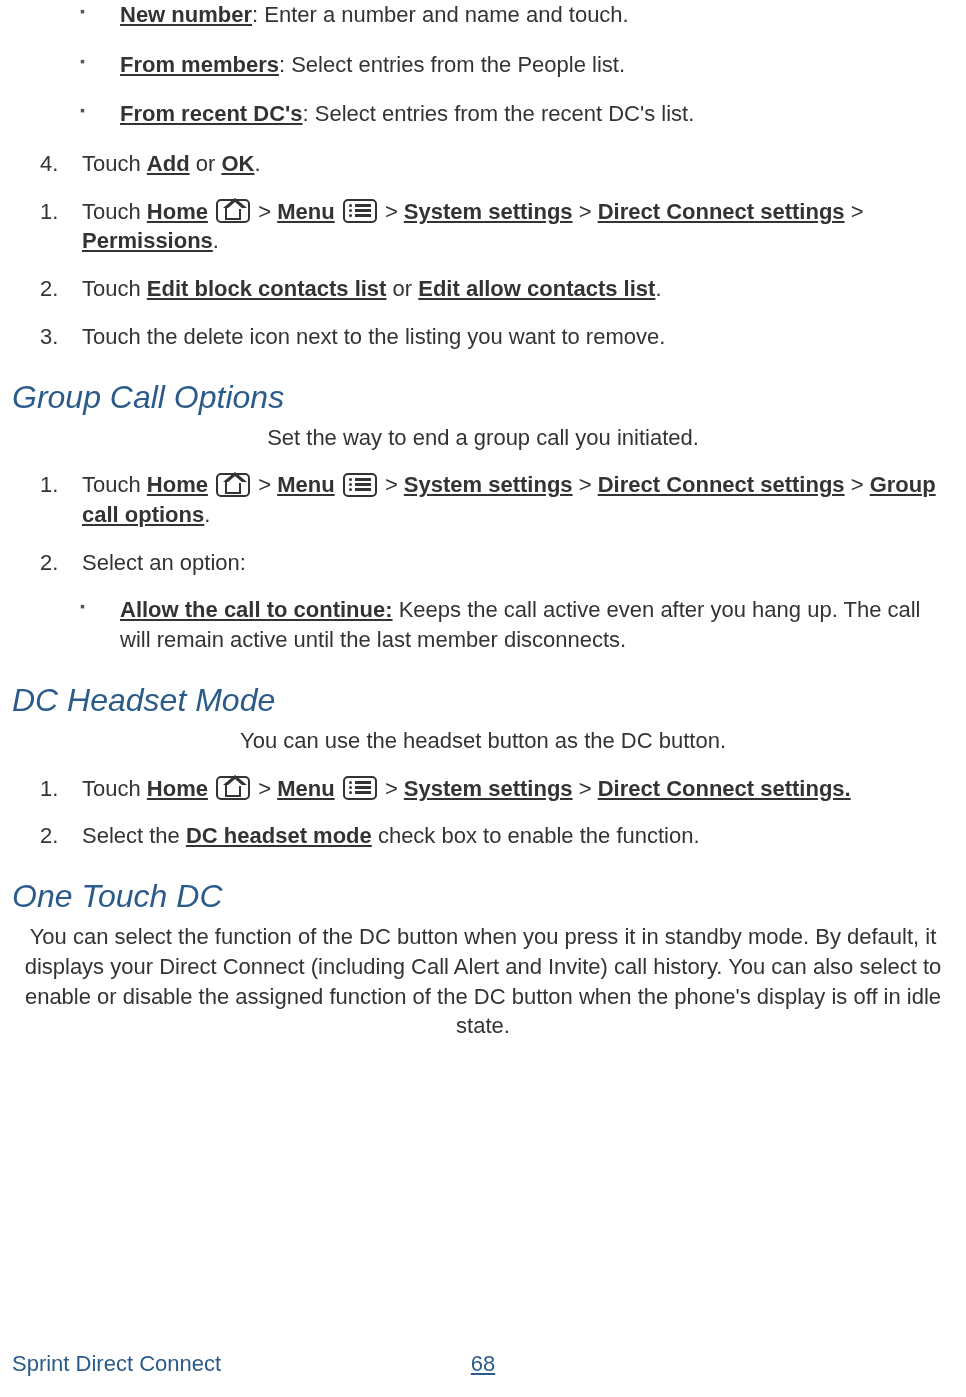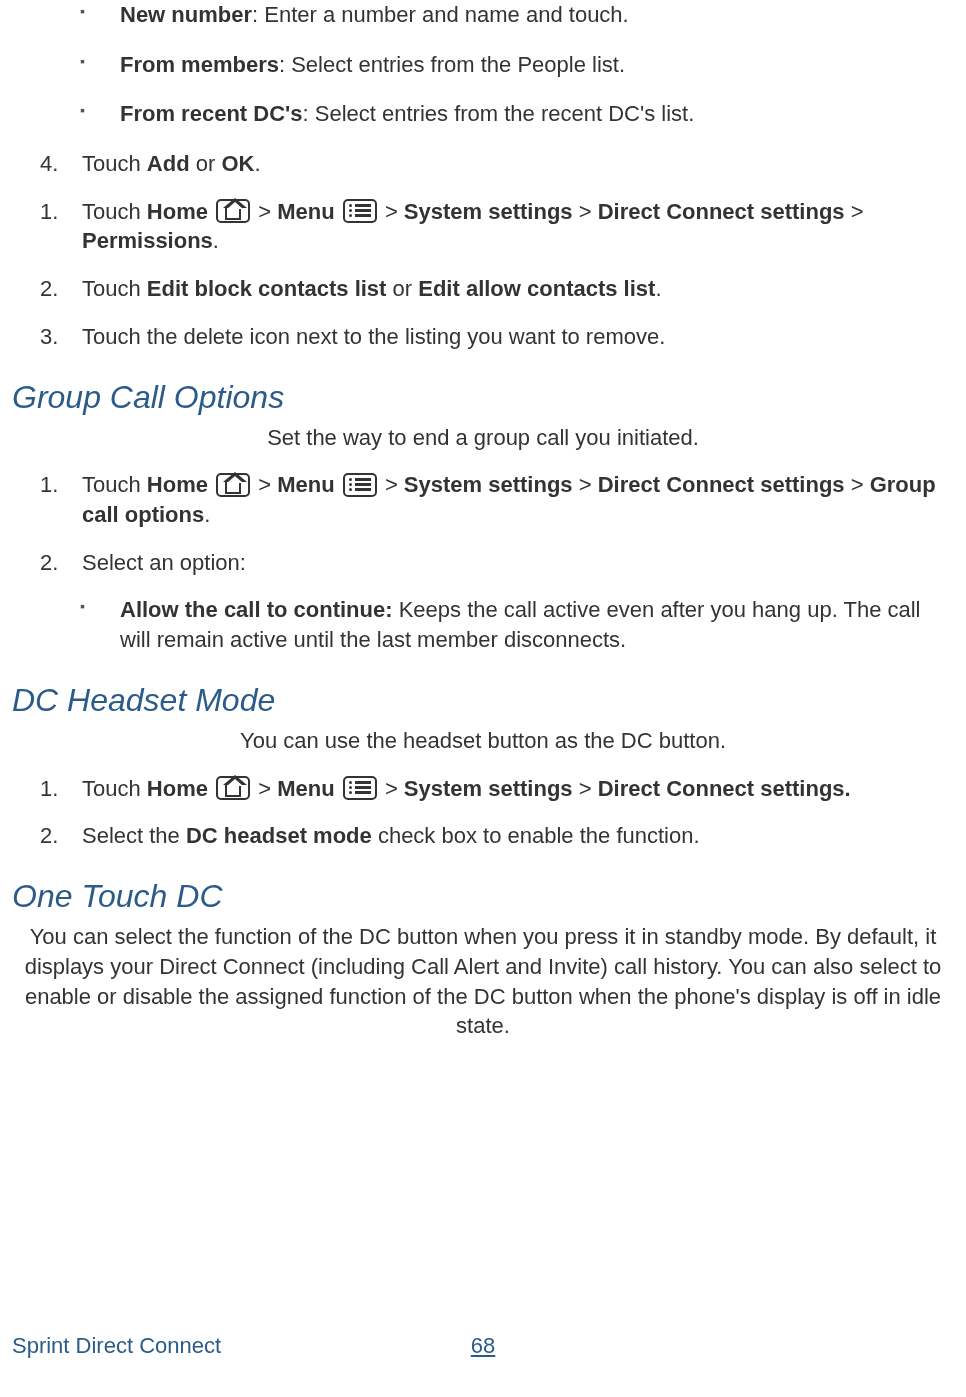--- a/index.html
+++ b/index.html
@@ -51,21 +51,21 @@
       margin-bottom: 4px;
     }
     .para {
       margin-bottom: 18px;
       color: #333;
     }
     .lead {
       margin-bottom: 18px;
       text-align: center;
     }
-    b { font-weight: bold; }
+    b { font-weight: bold; text-decoration: underline; }
     .iconbox {
       display: inline-flex;
       vertical-align: middle;
       align-items: center;
       justify-content: center;
       width: 34px;
       height: 24px;
       border: 2px solid #333;
       border-radius: 5px;
       position: relative;
@@ -114,21 +114,21 @@
       width: 3px; height: 3px;
       background: #333;
       border-radius: 50%;
     }
     .menu-bar {
       width: 16px; height: 3px;
       background: #333;
     }
     .footer {
       position: absolute;
-      bottom: 36px;
+      bottom: 18px;
       left: 12px;
       right: 12px;
       display: flex;
       color: #2b5b8b;
       font-size: 22px;
     }
     .footer-title { }
     .footer-page {
       position: absolute;
       left: 50%;

